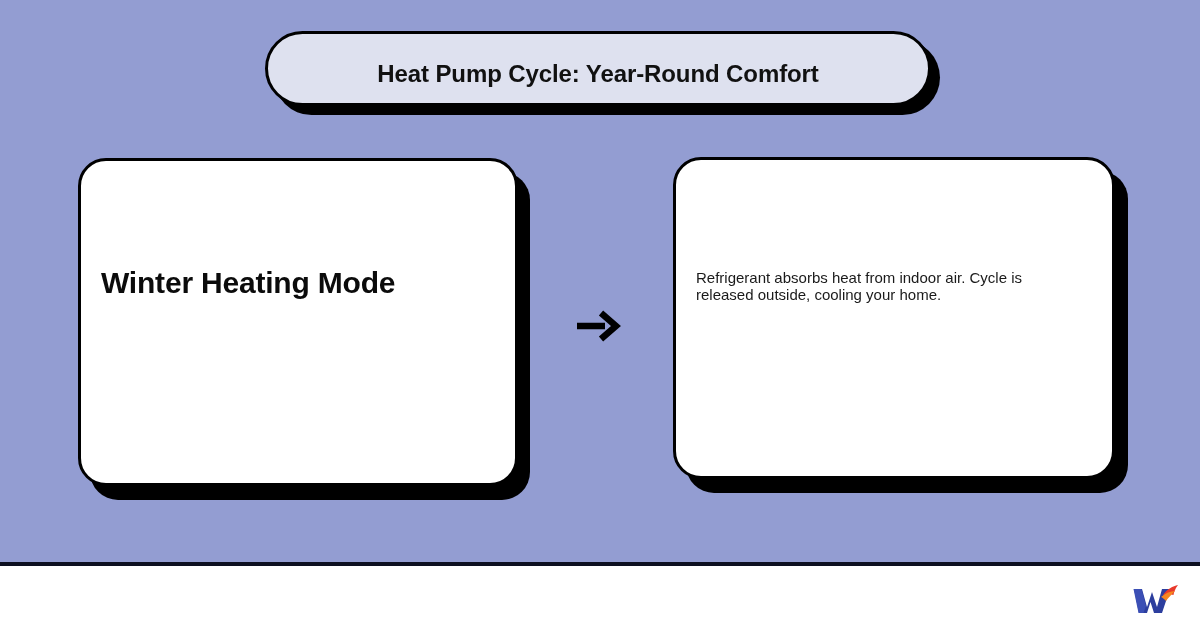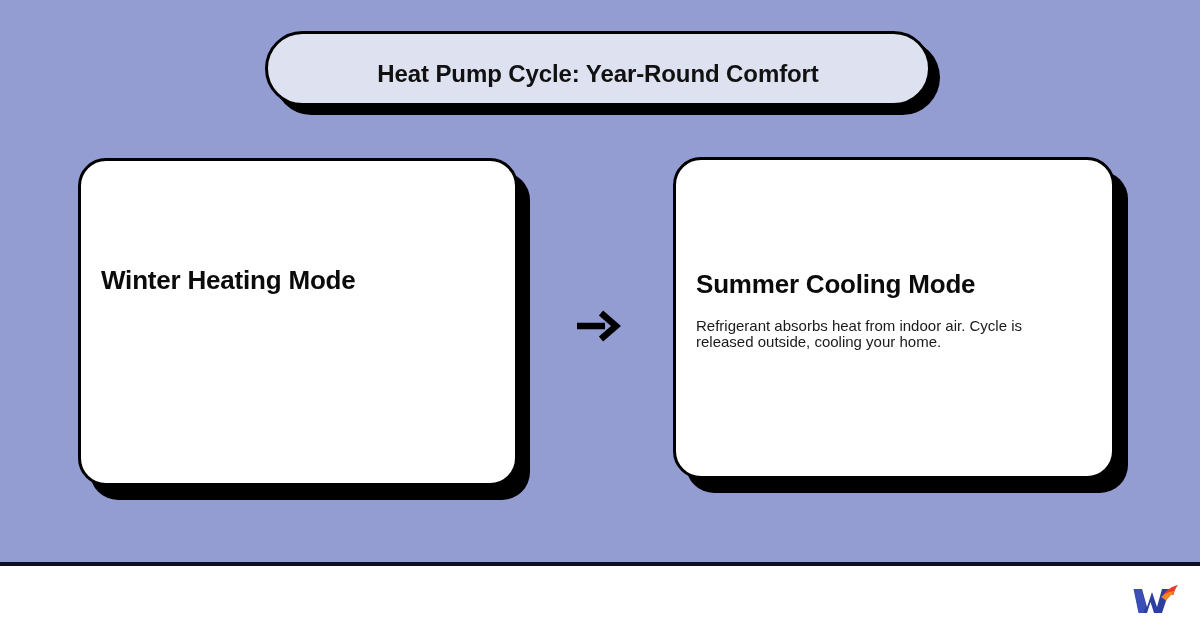--- a/index.html
+++ b/index.html
@@ -86,21 +86,21 @@
   .card-inner {
     position: absolute;
     left: 0;
     right: 0;
     padding: 0 22px 0 20px;
   }
   .card-left .card-inner { top: 105px; }
   .card-right .card-inner { top: 110px; }
 
   .card-title {
-    font-size: 26px;
+    font-size: 30px;
     font-weight: bold;
     color: #0b0b0b;
     margin: 0 0 18px 0;
     line-height: 1.15;
     letter-spacing: -0.2px;
   }
   .card-body {
     font-size: 15px;
     font-weight: normal;
     color: #1a1a1a;
@@ -162,21 +162,20 @@
     </div>
 
     <div class="arrow">
       <svg width="46" height="40" viewBox="0 0 46 40" aria-hidden="true">
         <path d="M2 20 H30 M26 7 L41 20 L26 33" fill="none" stroke="#000000" stroke-width="6.5" stroke-linecap="butt" stroke-linejoin="miter"></path>
       </svg>
     </div>
 
     <div class="card card-right">
       <div class="card-inner">
-        <div class="card-title">Summer Cooling Mode</div>
         <div class="card-body">Refrigerant absorbs heat from indoor air. Cycle is released outside, cooling your home.</div>
       </div>
     </div>
 
   </div>
 
   <div class="footer">
     <div class="brand-logo">
       <svg width="54" height="38" viewBox="0 0 54 38" aria-hidden="true">
         <g>

